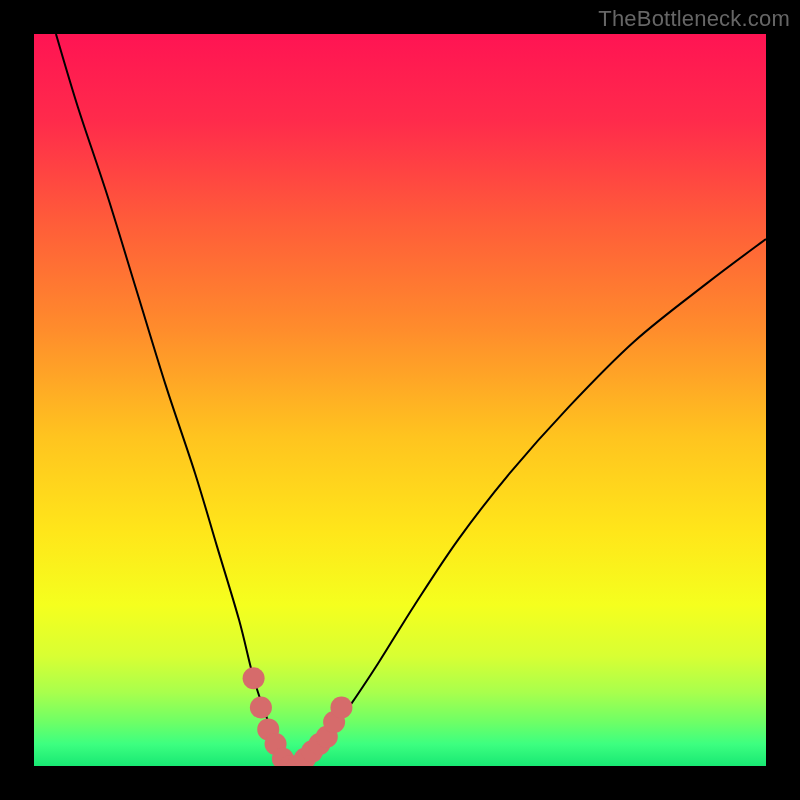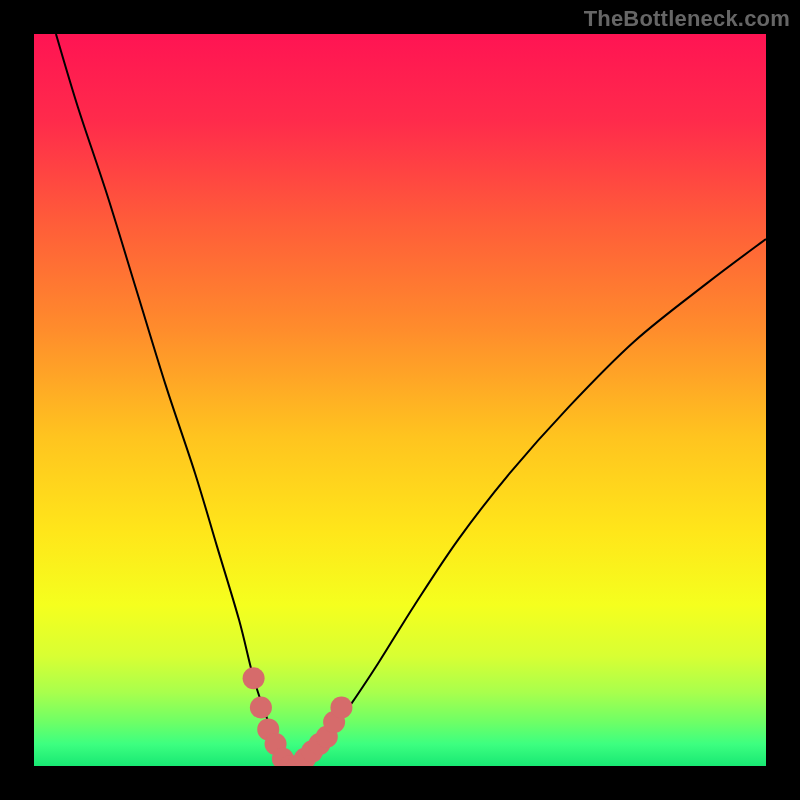--- a/index.html
+++ b/index.html
@@ -26,21 +26,21 @@
     width: 732px;
     height: 732px;
     overflow: hidden;
   }
   .watermark {
     position: absolute;
     top: 6px;
     right: 10px;
     color: #666666;
     font-size: 22px;
-    font-weight: 700;
+    font-weight: 400;
     letter-spacing: 0.2px;
     font-family: Arial, sans-serif;
     text-align: center;
   }
   svg {
     display: block;
   }
 </style>
 </head>
 <body>

